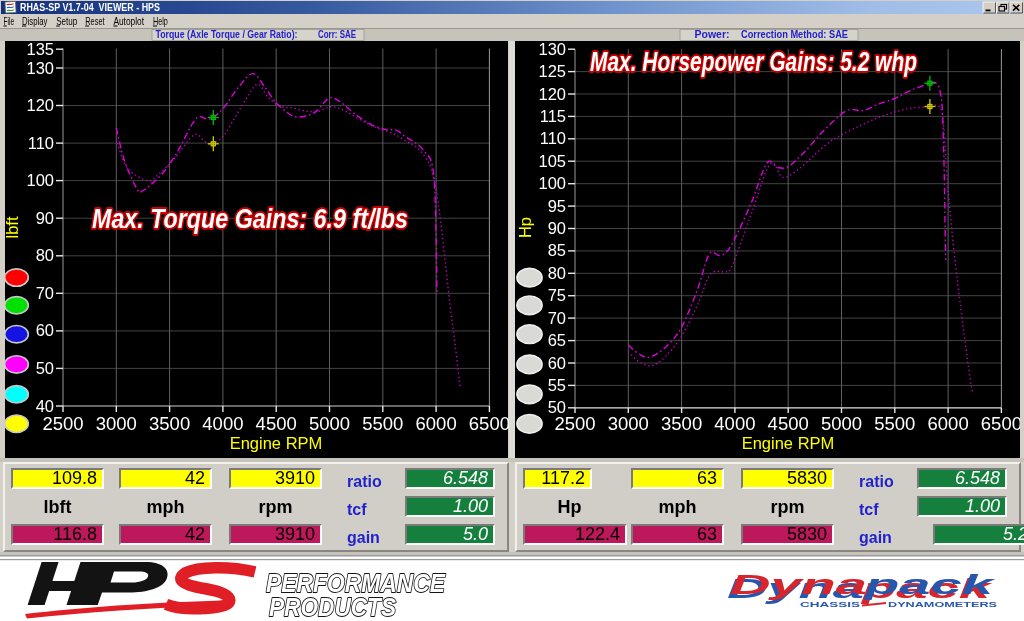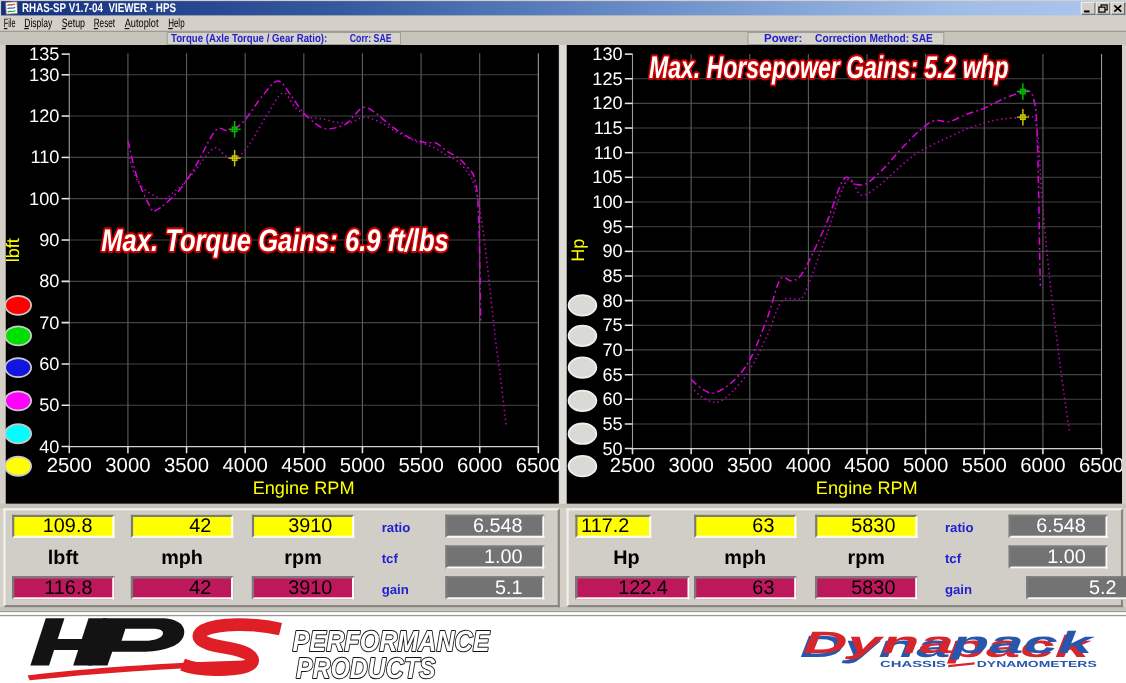--- a/index.html
+++ b/index.html
@@ -6,26 +6,26 @@
 #chartwrap { position:absolute; left:0; top:0; width:812px; height:462px;text-align:right; }
 #chrome { position:absolute; left:0; top:0; }
 #mframe { position:absolute; left:508.5px; top:40px; width:6.5px; height:418px; background:#dedcd6; }
 #lframe { position:absolute; left:0; top:40px; width:5px; height:515px; background:#d4d0c8; }
 #rframe { position:absolute; left:1020px; top:40px; width:4px; height:515px; background:#d4d0c8; }
 #gap1 { position:absolute; left:0; top:458px; width:1024px; height:4px; background:#c6c3bb; }
 #gap2 { position:absolute; left:0; top:552px; width:1024px; height:3px; background:#c6c3bb; }
 .tpanel { position:absolute; top:462px; width:506px; height:90px; background:#d1cec7;
   border:2px solid; border-color:#f2f0ec #8a8782 #8a8782 #f2f0ec; }
 .cell { position:absolute; height:21px; border:2px solid; border-color:#7a7a7a #fbfbfb #fbfbfb #7a7a7a;
-  font-size:18px; line-height:17px; text-align:right; padding-right:18px; color:#000; }
+  font-size:18px; line-height:17px; text-align:right; padding-right:5px; color:#000; }
 .yellow { background:#ffff00; }
 .green { background:#be185d; }
-.blue { background:#737373; color:#fff; }
+.blue { background:#15803d; color:#fff;font-style:italic; }
 .tlabel { position:absolute; height:18px; font-size:18px; font-weight:bold; color:#000; text-align:center; }
-.rlabel { position:absolute; font-size:12px; font-weight:bold; color:#2222cc; }
+.rlabel { position:absolute; font-size:16px; font-weight:bold; color:#2222cc; }
 #logos { position:absolute; left:0; top:555px; }
 </style></head>
 <body>
 <div id="chartwrap"><svg id="charts" width="1024" height="462" viewBox="0 0 1024 462" xmlns="http://www.w3.org/2000/svg">
       <rect x="5" y="40" width="503" height="418" fill="#000"></rect>
       <rect x="515" y="40" width="505" height="418" fill="#000"></rect>
       <g stroke="#434343" stroke-width="1">
         <line x1="63" y1="68.0" x2="489.4" y2="68.0"></line>
         <line x1="63" y1="105.5" x2="489.4" y2="105.5"></line>
         <line x1="63" y1="143.1" x2="489.4" y2="143.1"></line>
@@ -303,21 +303,21 @@
     <div class="tlabel" style="left:114px;top:33px;width:93px">mph</div>
     <div class="tlabel" style="left:224px;top:33px;width:93px">rpm</div>
     <div class="cell green" style="left:6px;top:60px;width:93px">116.8</div>
     <div class="cell green" style="left:114px;top:60px;width:93px">42</div>
     <div class="cell green" style="left:224px;top:60px;width:93px">3910</div>
     <div class="rlabel" style="left:342px;top:8.5px">ratio</div>
     <div class="rlabel" style="left:342px;top:36.5px">tcf</div>
     <div class="rlabel" style="left:342px;top:64.5px">gain</div>
     <div class="cell blue" style="left:400px;top:4px;width:90px">6.548</div>
     <div class="cell blue" style="left:400px;top:32px;width:90px">1.00</div>
-    <div class="cell blue" style="left:400px;top:60px;width:90px">5.1</div>
+    <div class="cell blue" style="left:400px;top:60px;width:90px">5.0</div>
   </div>
 <div class="tpanel" style="left:515px">
     <div class="cell yellow" style="left:6px;top:4px;width:69px">117.2</div>
     <div class="cell yellow" style="left:114px;top:4px;width:93px">63</div>
     <div class="cell yellow" style="left:224px;top:4px;width:93px">5830</div>
     <div class="tlabel" style="left:6px;top:33px;width:93px">Hp</div>
     <div class="tlabel" style="left:114px;top:33px;width:93px">mph</div>
     <div class="tlabel" style="left:224px;top:33px;width:93px">rpm</div>
     <div class="cell green" style="left:6px;top:60px;width:104px">122.4</div>
     <div class="cell green" style="left:114px;top:60px;width:93px">63</div>

